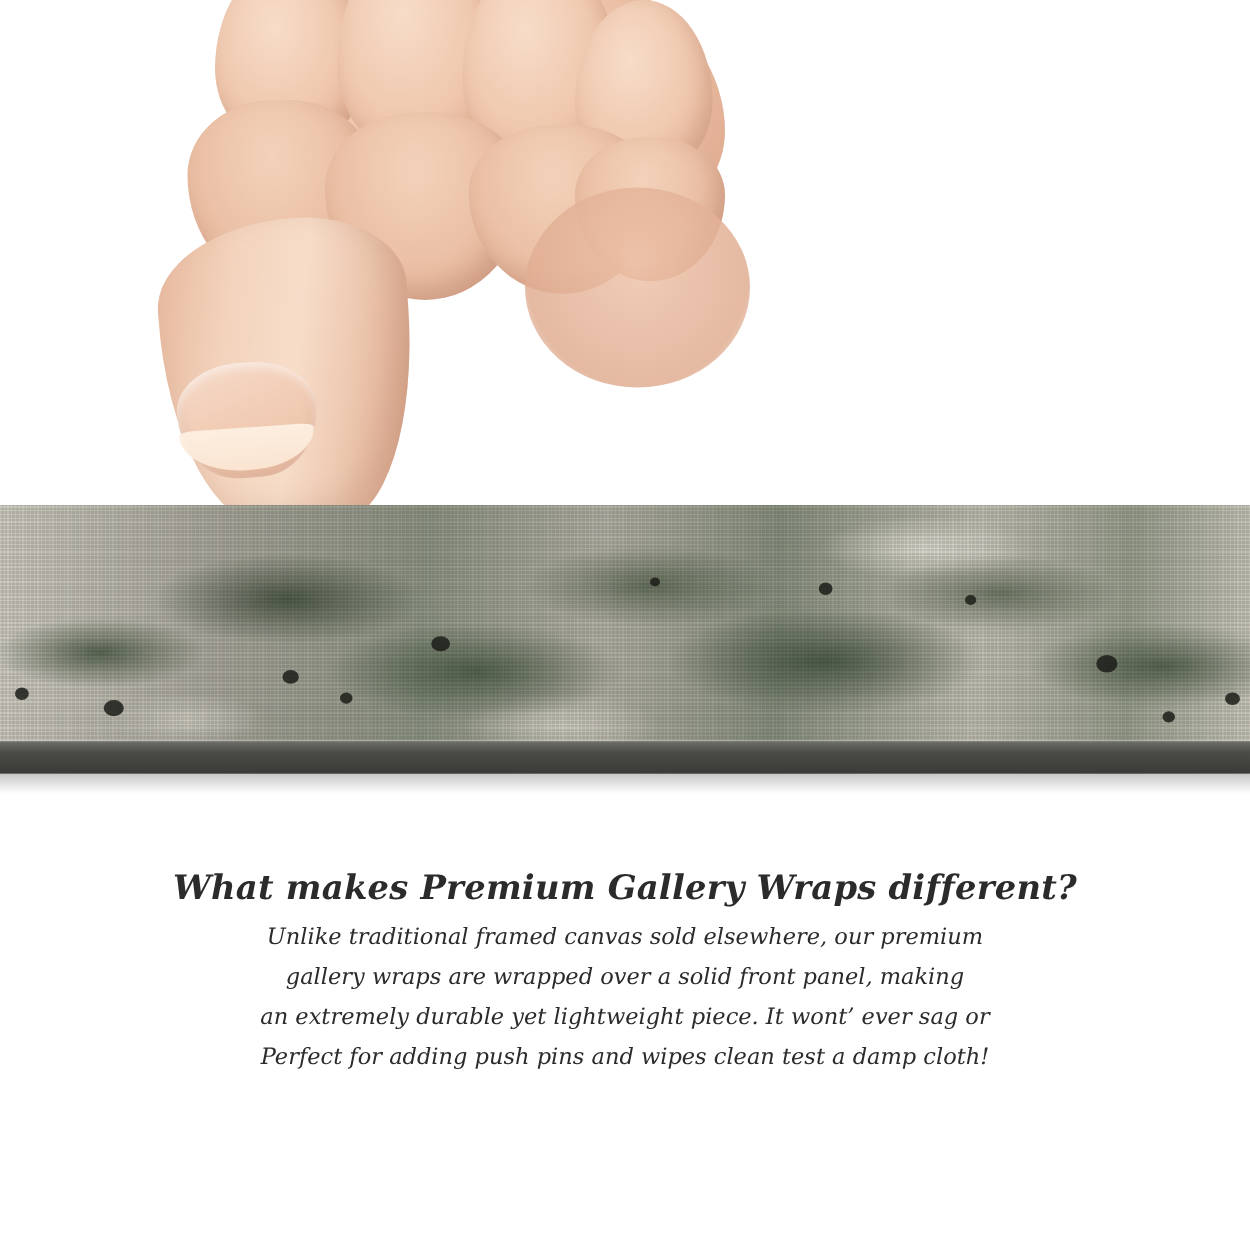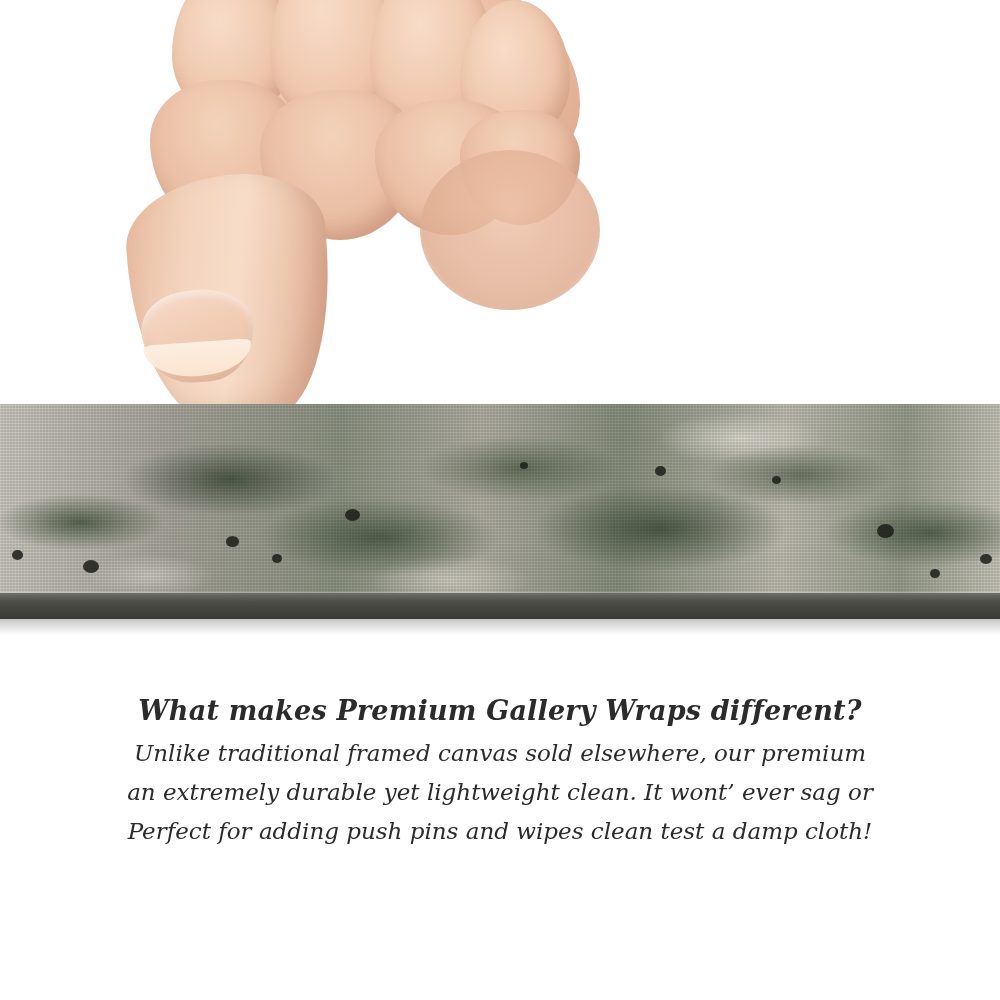--- a/index.html
+++ b/index.html
@@ -194,21 +194,21 @@
     font-style: italic;
   }
   .caption-heading {
     font-size: 27px;
     font-weight: 700;
     letter-spacing: .2px;
     margin-bottom: 12px;
   }
   .caption-body p {
     margin: 0 0 7px 0;
-    font-size: 23px;
+    font-size: 18px;
     line-height: 1.38;
     font-weight: 400;
   }
   .caption-body p:last-child { margin-bottom: 0; }
   .caption-closing {
     margin-top: 8px !important;
   }
 </style>
 </head>
 <body>
@@ -252,18 +252,19 @@
       <div class="canvas-bevel-line"></div>
       <div class="canvas-bevel"></div>
     </div>
     <div class="strip-shadow"></div>
   </div>
 
   <div class="caption">
     <div class="caption-heading">What makes Premium Gallery Wraps different?</div>
     <div class="caption-body">
       <p>Unlike traditional framed canvas sold elsewhere, our premium</p>
-      <p>an extremely durable yet lightweight clean. It wont’ ever sag or</p>
+      <p>gallery wraps are wrapped over a solid front panel, making</p>
+      <p>an extremely durable yet lightweight piece. It wont’ ever sag or</p>
       <p class="caption-closing">Perfect for adding push pins and wipes clean test a damp cloth!</p>
     </div>
   </div>
 
 </div>
 
 </body></html>

